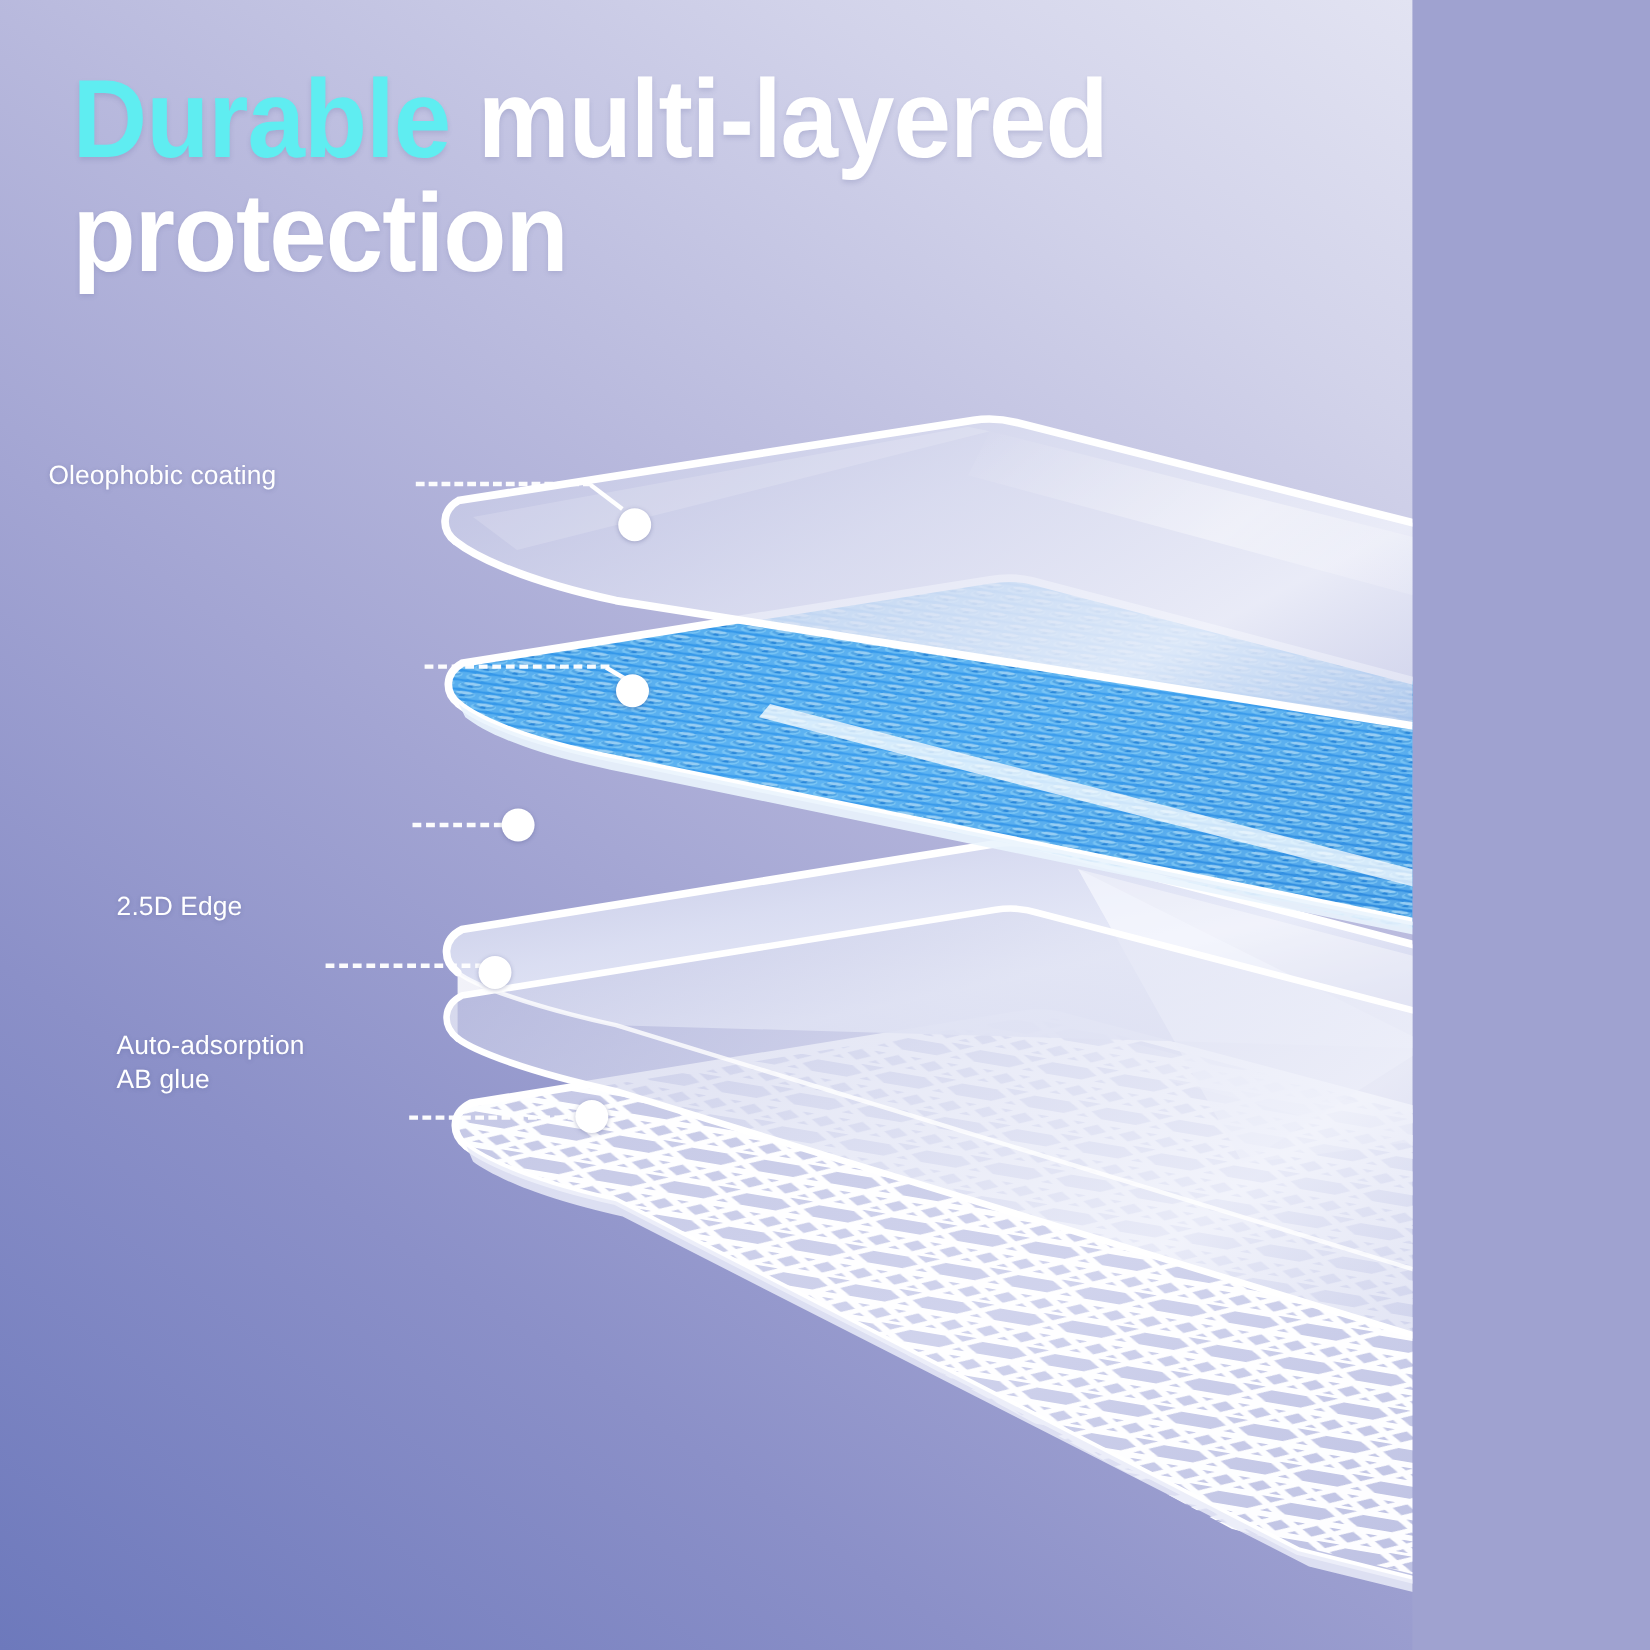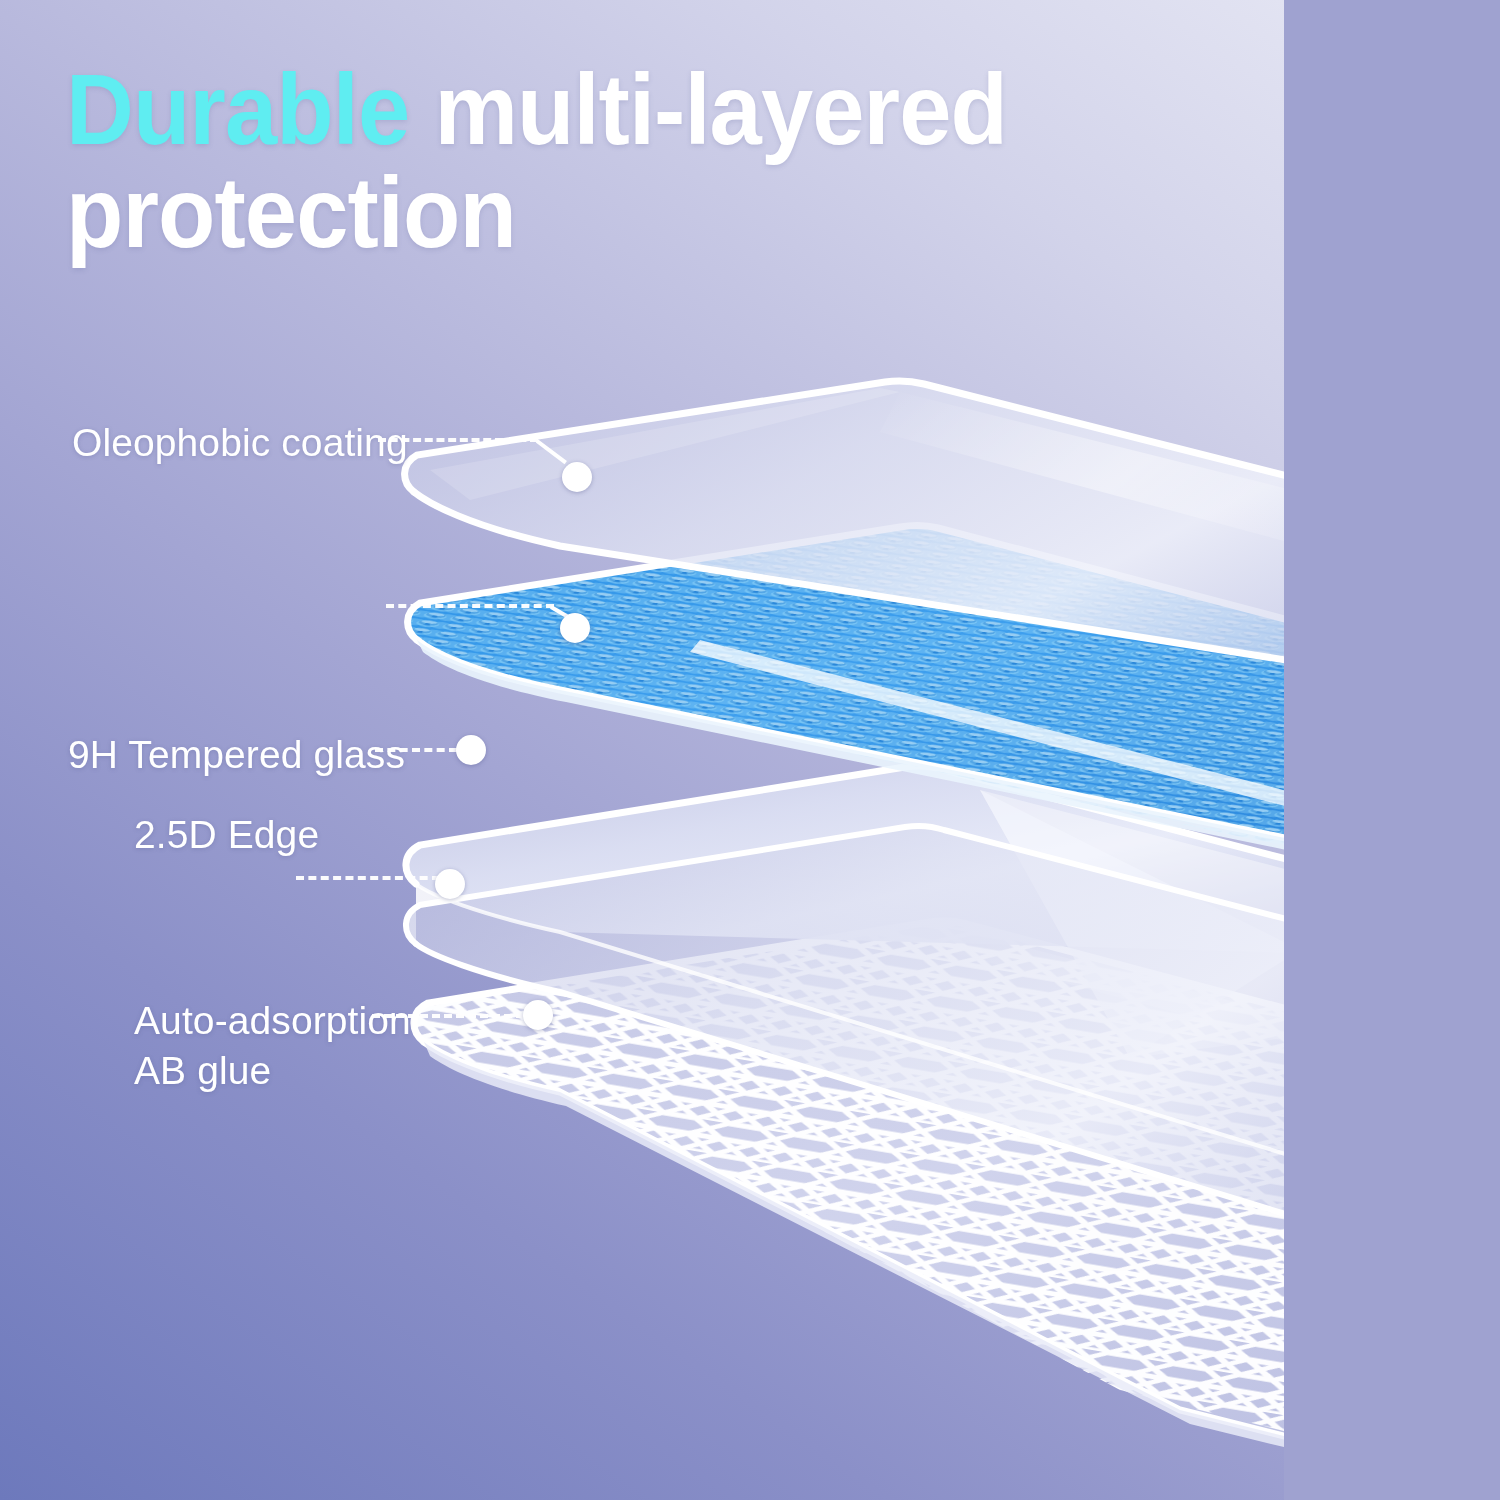--- a/index.html
+++ b/index.html
@@ -33,27 +33,26 @@
     transform-origin:left top;
     text-shadow:0 2px 5px rgba(90,95,150,.20);
     user-select:none;
   }
   #headline .accent{color:#5fedf1;}
 
   
   .label{
     position:absolute;
     color:#ffffff;
-    font-size:39px;
+    font-size:24px;
     line-height:1.28;
     white-space:pre-line;
     letter-spacing:.1px;
     text-shadow:0 1px 4px rgba(80,85,140,.30);
     user-select:none;
-    margin-left:28px;
   }
 
   
   .leader{
     position:absolute;
     height:0;
     border-top:4px dashed #ffffff;
     opacity:.97;
   }
   .dot{
@@ -298,26 +297,25 @@
 
   <div class="label" style="left:44px;top:418px;">Oleophobic coating</div>
   <div class="leader" style="left:378px;top:438px;width:160px;"></div>
   <div class="connector" style="left:537px;top:439px;width:36px;transform:rotate(37deg);"></div>
   <div class="dot" style="left:562px;top:462px;"></div>
 
   <div class="leader" style="left:386px;top:604px;width:168px;"></div>
   <div class="connector" style="left:551px;top:605px;width:26px;transform:rotate(30deg);"></div>
   <div class="dot" style="left:560px;top:613px;"></div>
 
-  <div class="label" style="left:40px;top:730px;">9H Tempered glass</div>
   <div class="leader" style="left:375px;top:748px;width:82px;"></div>
   <div class="dot" style="left:456px;top:735px;"></div>
 
   <div class="label" style="left:106px;top:810px;">2.5D Edge</div>
   <div class="leader" style="left:296px;top:876px;width:144px;"></div>
   <div class="dot" style="left:435px;top:869px;"></div>
 
-  <div class="label" style="left:106px;top:996px;">Auto-adsorption
+  <div class="label" style="left:106px;top:936px;">Auto-adsorption
 AB glue</div>
   <div class="leader" style="left:372px;top:1014px;width:152px;"></div>
   <div class="dot" style="left:523px;top:1000px;"></div>
 
 </div>
 
 </body></html>

